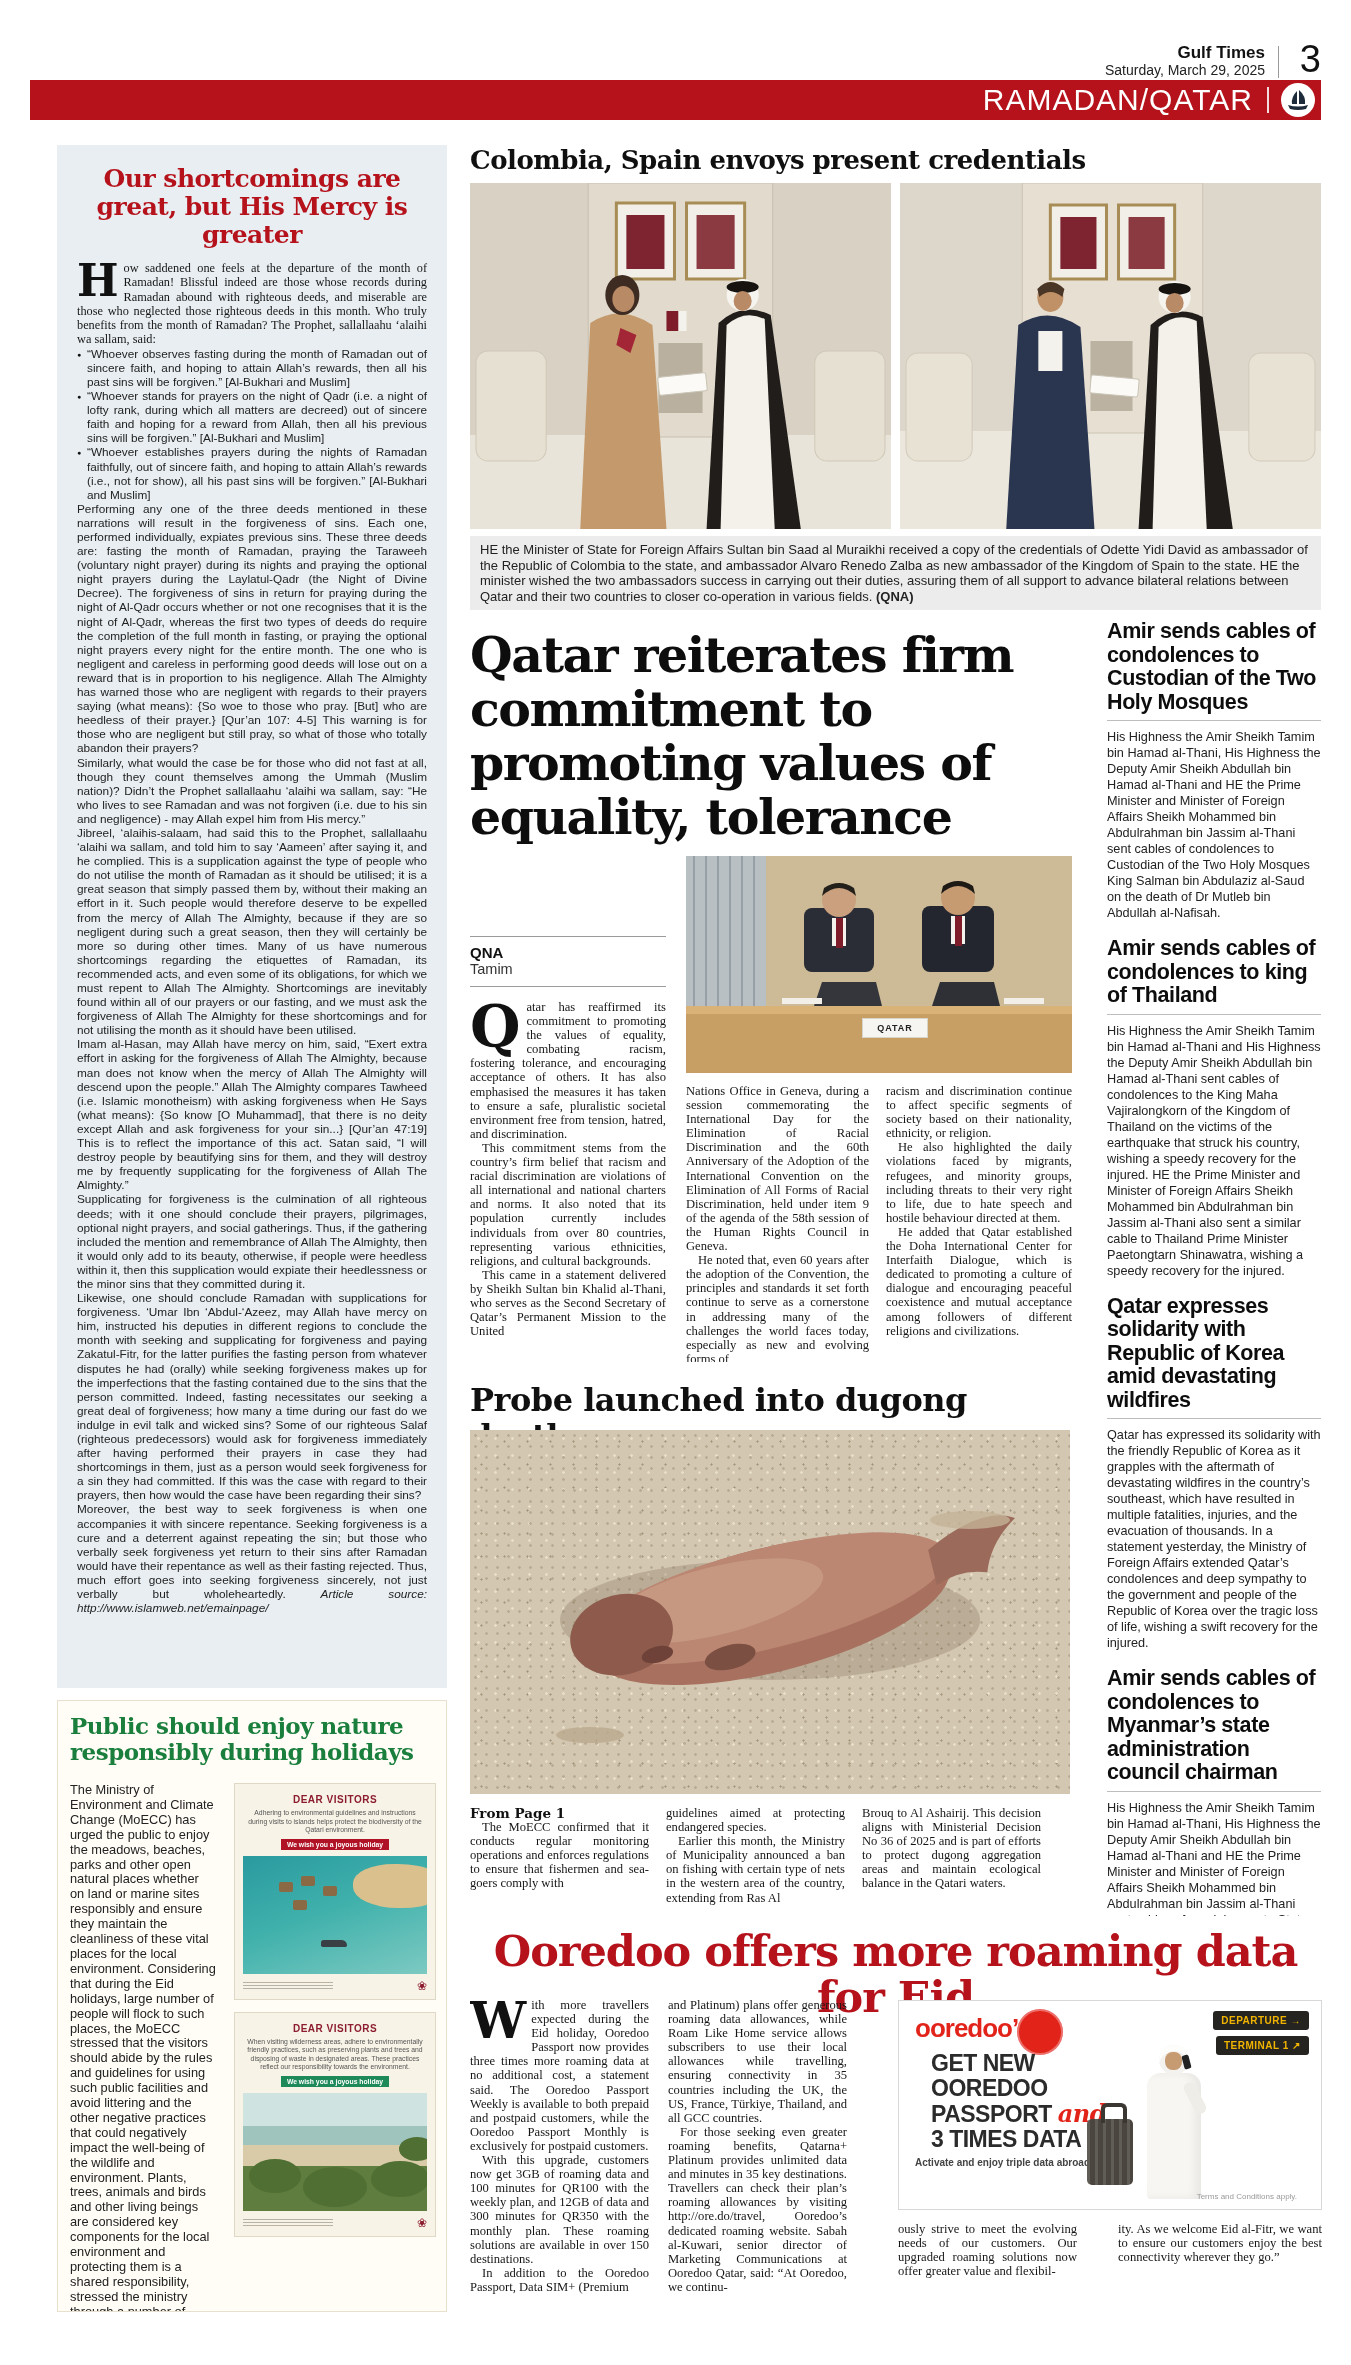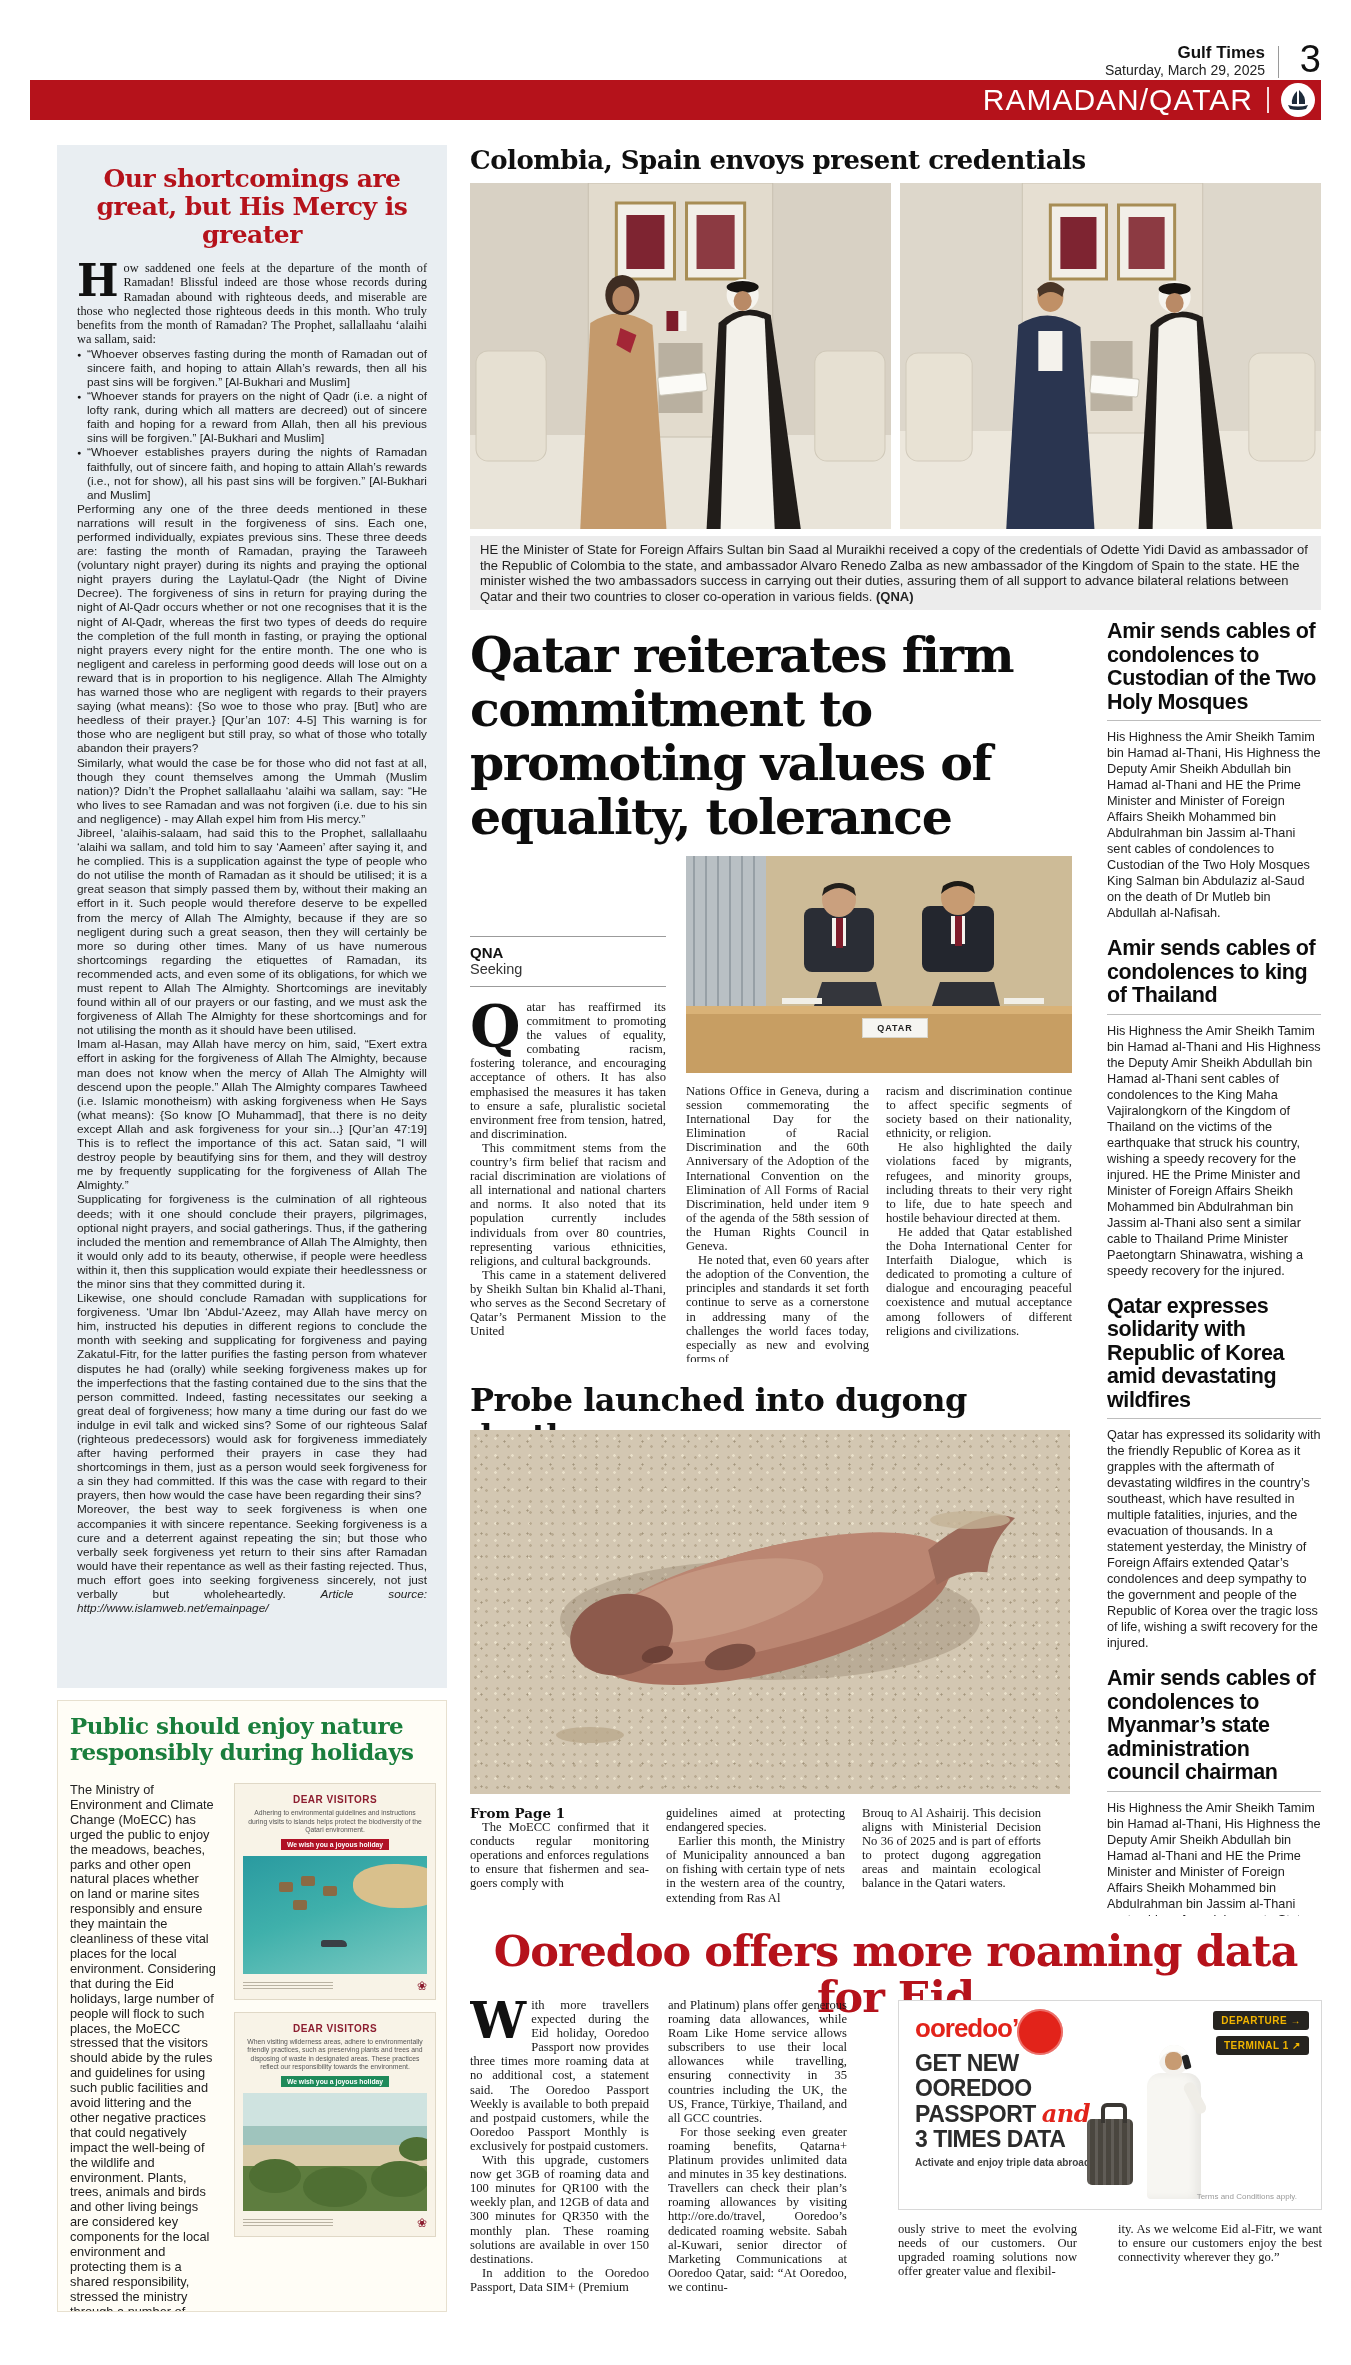--- a/index.html
+++ b/index.html
@@ -119,21 +119,21 @@
   .oor-c2{left:668px;top:1998px;height:358px;}
   .oor-c3{left:898px;top:2222px;height:132px;}
   .oor-c4{left:1118px;top:2222px;width:204px;height:132px;}
   .dropcap-w{float:left;font-family:"DejaVu Serif",serif;font-weight:bold;font-size:50px;line-height:40px;
              padding:3px 5px 0 0;color:#111;}
   .ad{left:898px;top:2000px;width:424px;height:210px;background:#fff;border:1px solid #d8d8d8;box-sizing:border-box;overflow:hidden;}
   .ad-brand{position:absolute;left:16px;top:12px;color:#e2231a;font-family:"Liberation Sans",sans-serif;
             font-weight:bold;font-size:26px;letter-spacing:-1px;}
   .ad-badge{position:absolute;left:118px;top:8px;width:46px;height:46px;border-radius:50%;background:#e2231a;
             box-shadow:inset 0 0 0 2px rgba(255,255,255,.35);}
-  .ad-lines{position:absolute;left:16px;top:50px;font-family:"Liberation Sans",sans-serif;font-weight:800;
+  .ad-lines{position:absolute;left:32px;top:50px;font-family:"Liberation Sans",sans-serif;font-weight:800;
             color:#2b2b2b;font-size:23px;line-height:25px;letter-spacing:-0.5px;}
   .ad-and{color:#e2231a;font-family:"DejaVu Serif",serif;font-style:italic;font-weight:bold;font-size:24px;}
   .ad-sub{position:absolute;left:16px;top:156px;font-family:"Liberation Sans",sans-serif;font-weight:bold;
           font-size:10px;color:#444;}
   .signs{position:absolute;right:12px;top:10px;display:flex;flex-direction:column;gap:6px;align-items:flex-end;}
   .sign{background:#262420;color:#f0b400;font-family:"Liberation Sans",sans-serif;font-weight:bold;font-size:10px;
         padding:4px 8px;border-radius:3px;letter-spacing:0.5px;white-space:nowrap;}
   .man{position:absolute;left:232px;top:44px;width:90px;height:160px;}
   .man .head{position:absolute;left:28px;top:0;width:30px;height:30px;background:#f4f2ee;border-radius:50%;
              box-shadow:inset 0 6px 0 #fdfdfb;}
@@ -246,21 +246,21 @@
       </svg>
     </div>
   </div>
   <div class="abs cred-caption">
     <span>HE the Minister of State for Foreign Affairs Sultan bin Saad al Muraikhi received a copy of the credentials of Odette Yidi David as ambassador of the Republic of Colombia to the state, and ambassador Alvaro Renedo Zalba as new ambassador of the Kingdom of Spain to the state. HE the minister wished the two ambassadors success in carrying out their duties, assuring them of all support to advance bilateral relations between Qatar and their two countries to closer co-operation in various fields. </span><b>(QNA)</b>
   </div>
 
   <h1 class="abs main-head" style="margin:0;">Qatar reiterates firm commitment to promoting values of equality, tolerance</h1>
   <div class="abs byline">
     <div class="agency">QNA</div>
-    <div class="loc">Seeking</div>
+    <div class="loc">Tamim</div>
   </div>
   <div class="abs main-photo">
     <svg width="100%" height="100%" viewBox="0 0 386 217" preserveAspectRatio="none">
       <rect width="386" height="217" fill="#c9b795"></rect>
       <rect width="80" height="150" fill="#b9c0c4"></rect>
       <g stroke="#97a0a6" stroke-width="2">
         <line x1="8" y1="0" x2="8" y2="150"></line>
           <line x1="20" y1="0" x2="20" y2="150"></line>
           <line x1="32" y1="0" x2="32" y2="150"></line>
         <line x1="44" y1="0" x2="44" y2="150"></line>

